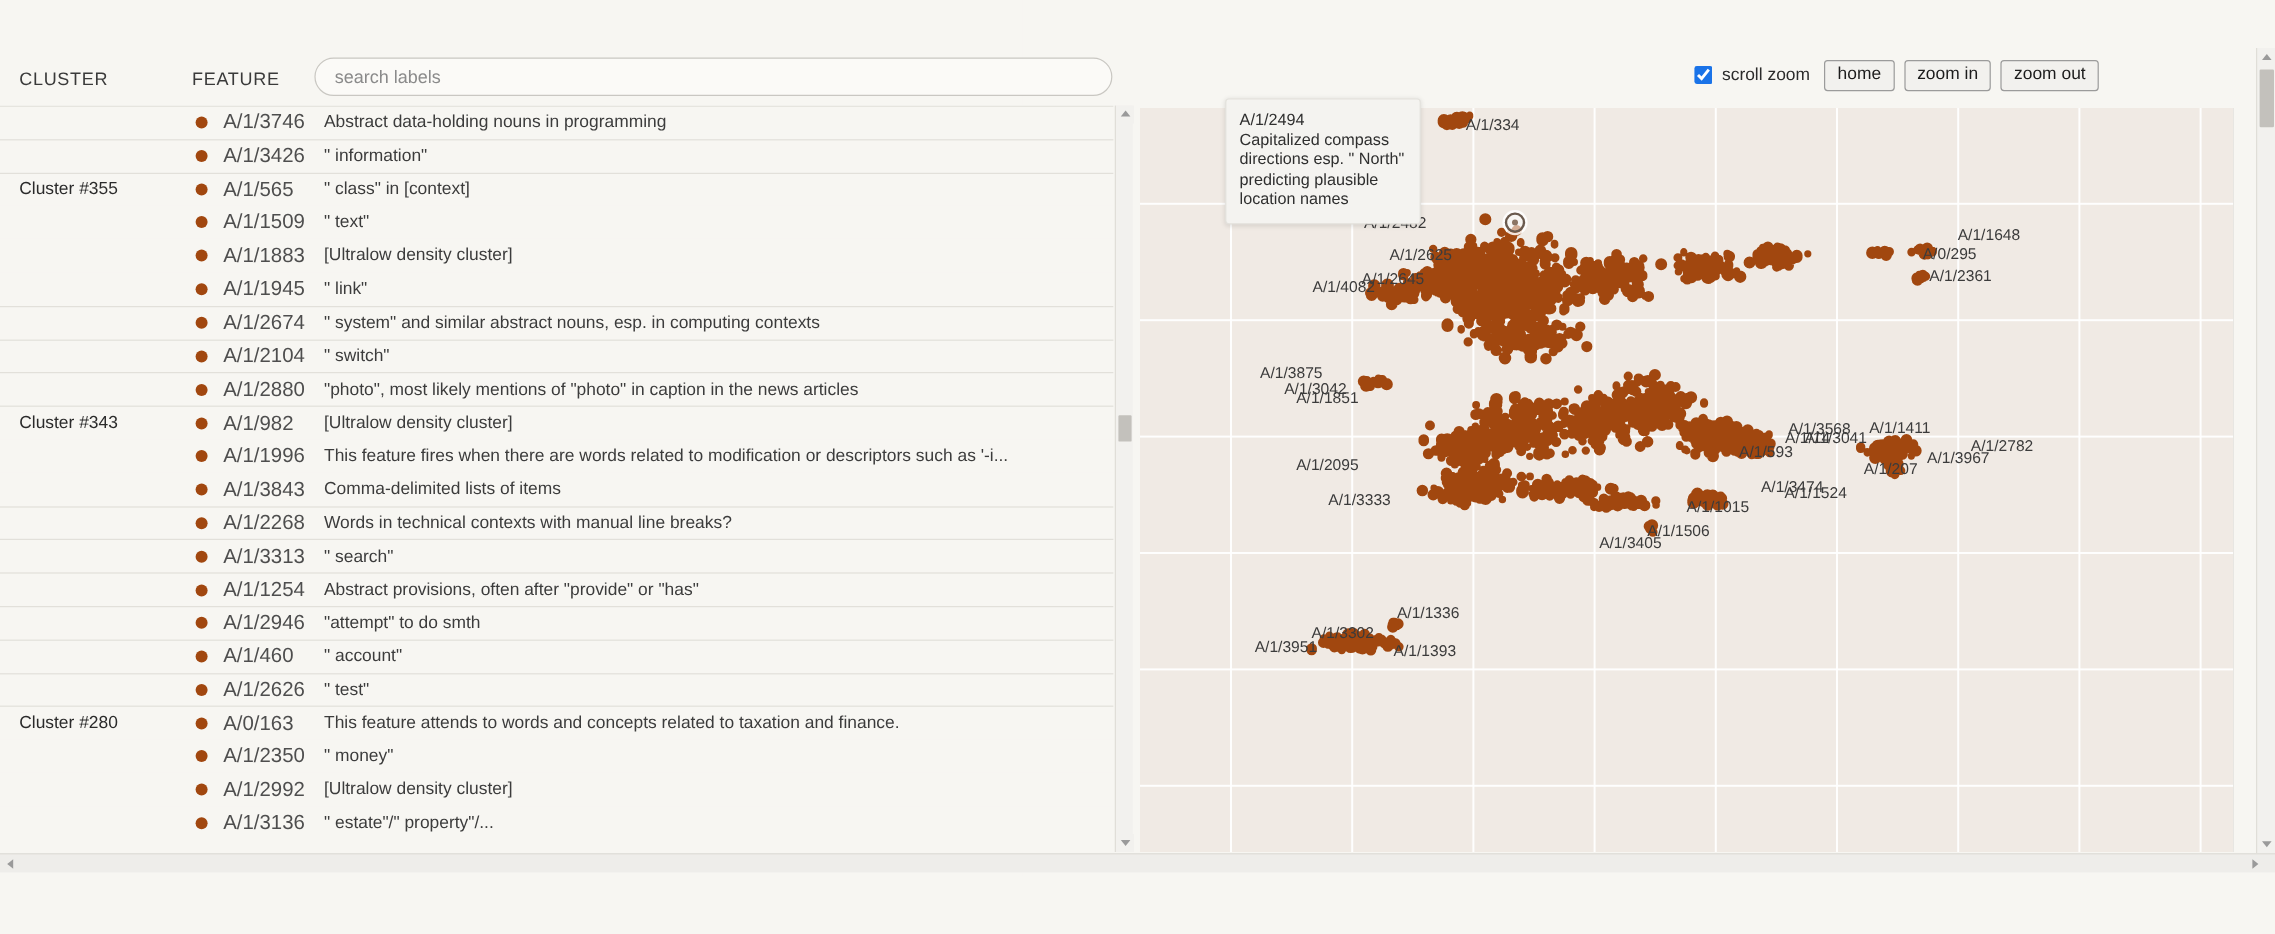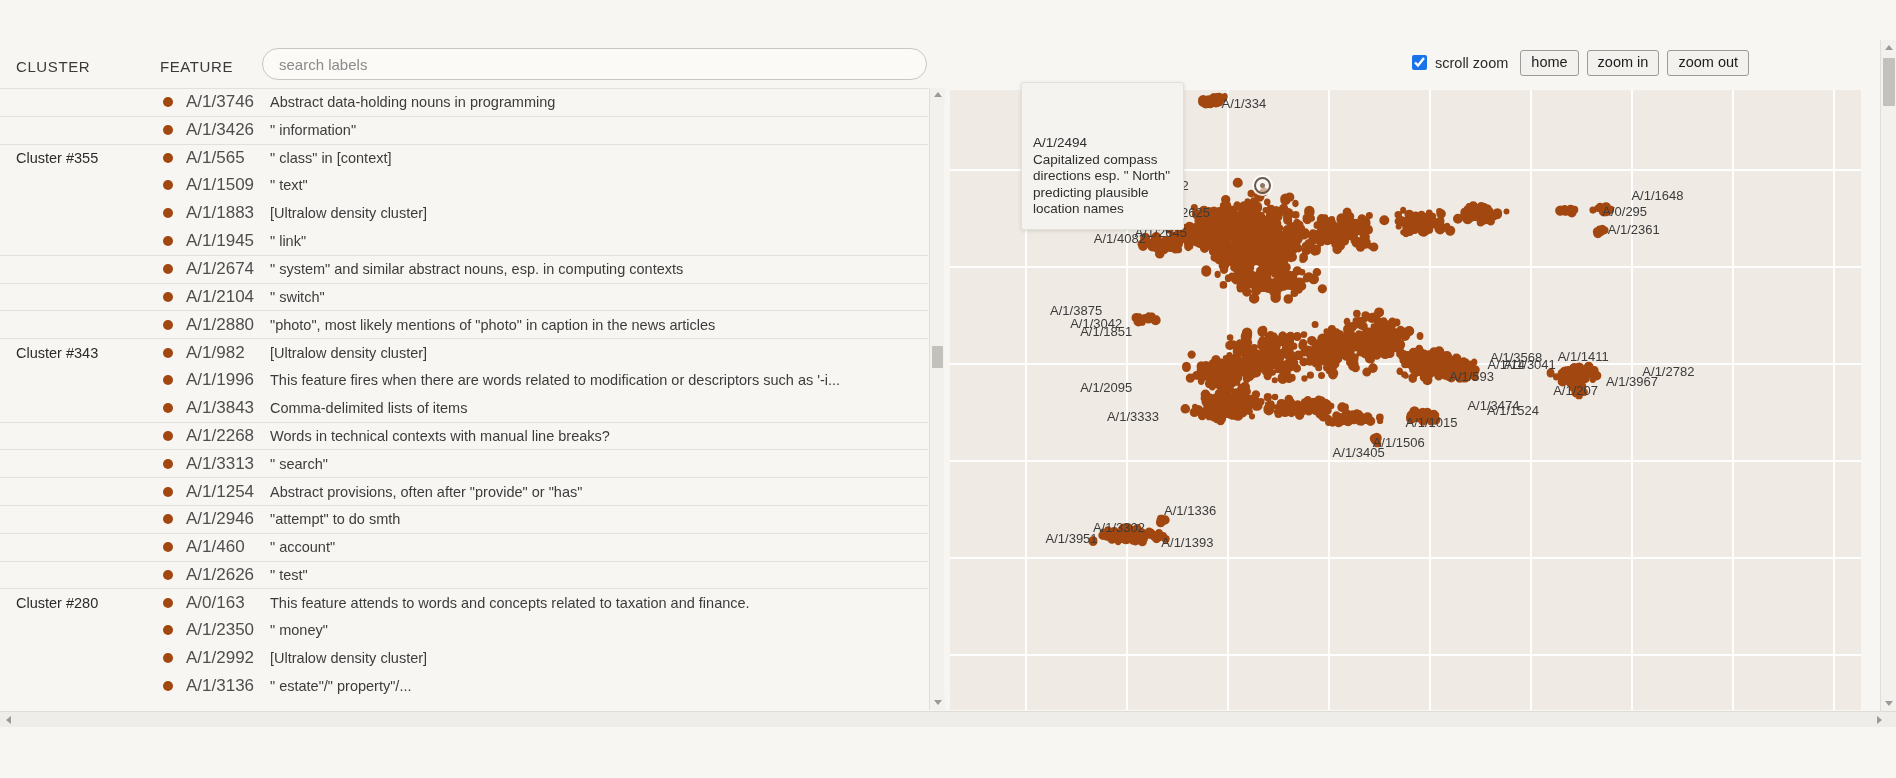--- a/index.html
+++ b/index.html
@@ -254,21 +254,21 @@
     border-radius: 3px;
     box-shadow: 0 1px 4px rgba(0,0,0,0.12);
     padding: 9px 11px 11px;
     z-index: 15;
   }
   #tooltip div {
     font-size: 13.5px;
     line-height: 16.5px;
     color: #2f2f2f;
   }
-  #tooltip-id { margin-bottom: 0px; margin-top: 43px; }
+  #tooltip-id { margin-bottom: 0px; }
 
   
   #right-vscroll {
     position: absolute;
     right: 0; top: 40px;
     width: 16px; height: 671px;
     background: #f2f1ee;
     border-left: 1px solid #e0ded8;
   }
   #rvs-up, #rvs-down {

